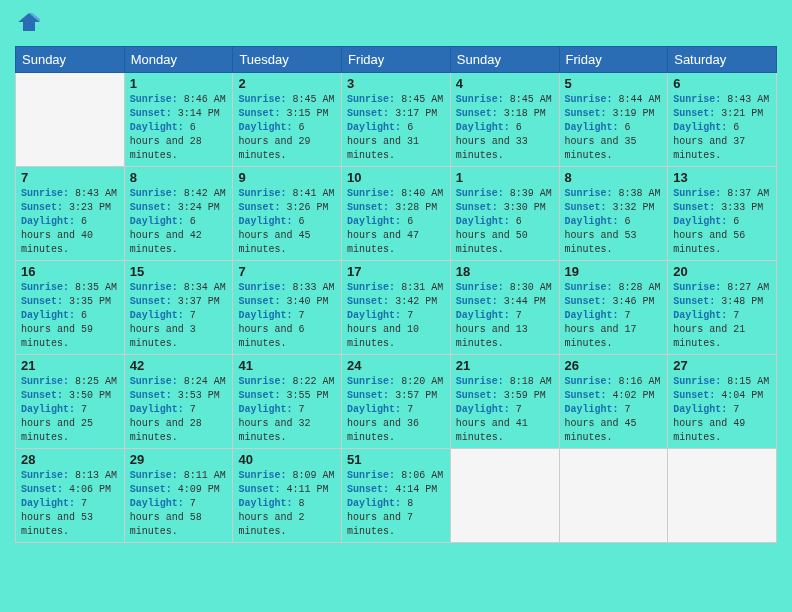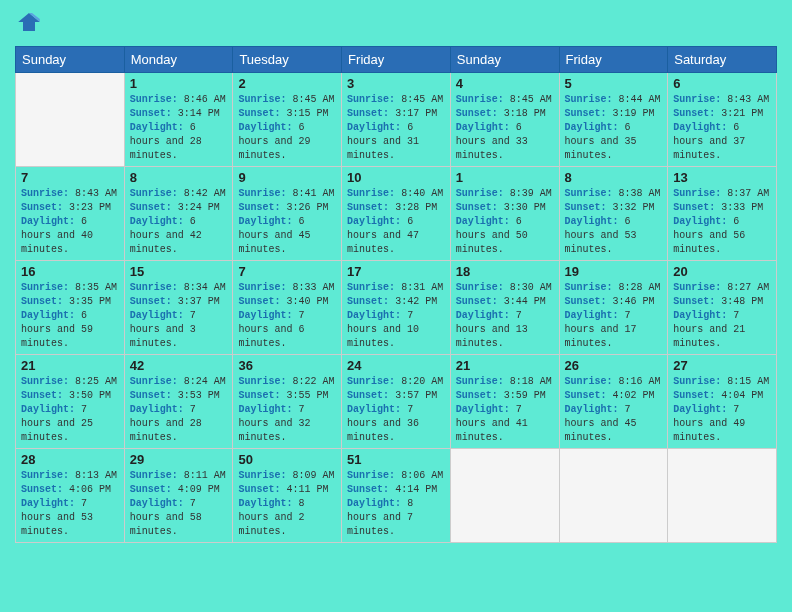--- a/index.html
+++ b/index.html
@@ -223,21 +223,21 @@
         <tr>
           <td>
             <div class="day-number">21</div>
             <div class="day-info"><span class="label">Sunrise:</span> 8:25 AM<br><span class="label">Sunset:</span> 3:50 PM<br><span class="label">Daylight:</span> 7 hours and 25 minutes.</div>
           </td>
           <td>
             <div class="day-number">42</div>
             <div class="day-info"><span class="label">Sunrise:</span> 8:24 AM<br><span class="label">Sunset:</span> 3:53 PM<br><span class="label">Daylight:</span> 7 hours and 28 minutes.</div>
           </td>
           <td>
-            <div class="day-number">36</div>
+            <div class="day-number">41</div>
             <div class="day-info"><span class="label">Sunrise:</span> 8:22 AM<br><span class="label">Sunset:</span> 3:55 PM<br><span class="label">Daylight:</span> 7 hours and 32 minutes.</div>
           </td>
           <td>
             <div class="day-number">24</div>
             <div class="day-info"><span class="label">Sunrise:</span> 8:20 AM<br><span class="label">Sunset:</span> 3:57 PM<br><span class="label">Daylight:</span> 7 hours and 36 minutes.</div>
           </td>
           <td>
             <div class="day-number">21</div>
             <div class="day-info"><span class="label">Sunrise:</span> 8:18 AM<br><span class="label">Sunset:</span> 3:59 PM<br><span class="label">Daylight:</span> 7 hours and 41 minutes.</div>
           </td>
@@ -253,21 +253,21 @@
         <tr>
           <td>
             <div class="day-number">28</div>
             <div class="day-info"><span class="label">Sunrise:</span> 8:13 AM<br><span class="label">Sunset:</span> 4:06 PM<br><span class="label">Daylight:</span> 7 hours and 53 minutes.</div>
           </td>
           <td>
             <div class="day-number">29</div>
             <div class="day-info"><span class="label">Sunrise:</span> 8:11 AM<br><span class="label">Sunset:</span> 4:09 PM<br><span class="label">Daylight:</span> 7 hours and 58 minutes.</div>
           </td>
           <td>
-            <div class="day-number">50</div>
+            <div class="day-number">40</div>
             <div class="day-info"><span class="label">Sunrise:</span> 8:09 AM<br><span class="label">Sunset:</span> 4:11 PM<br><span class="label">Daylight:</span> 8 hours and 2 minutes.</div>
           </td>
           <td>
             <div class="day-number">51</div>
             <div class="day-info"><span class="label">Sunrise:</span> 8:06 AM<br><span class="label">Sunset:</span> 4:14 PM<br><span class="label">Daylight:</span> 8 hours and 7 minutes.</div>
           </td>
           <td class="empty"></td>
           <td class="empty"></td>
           <td class="empty"></td>
         </tr>

